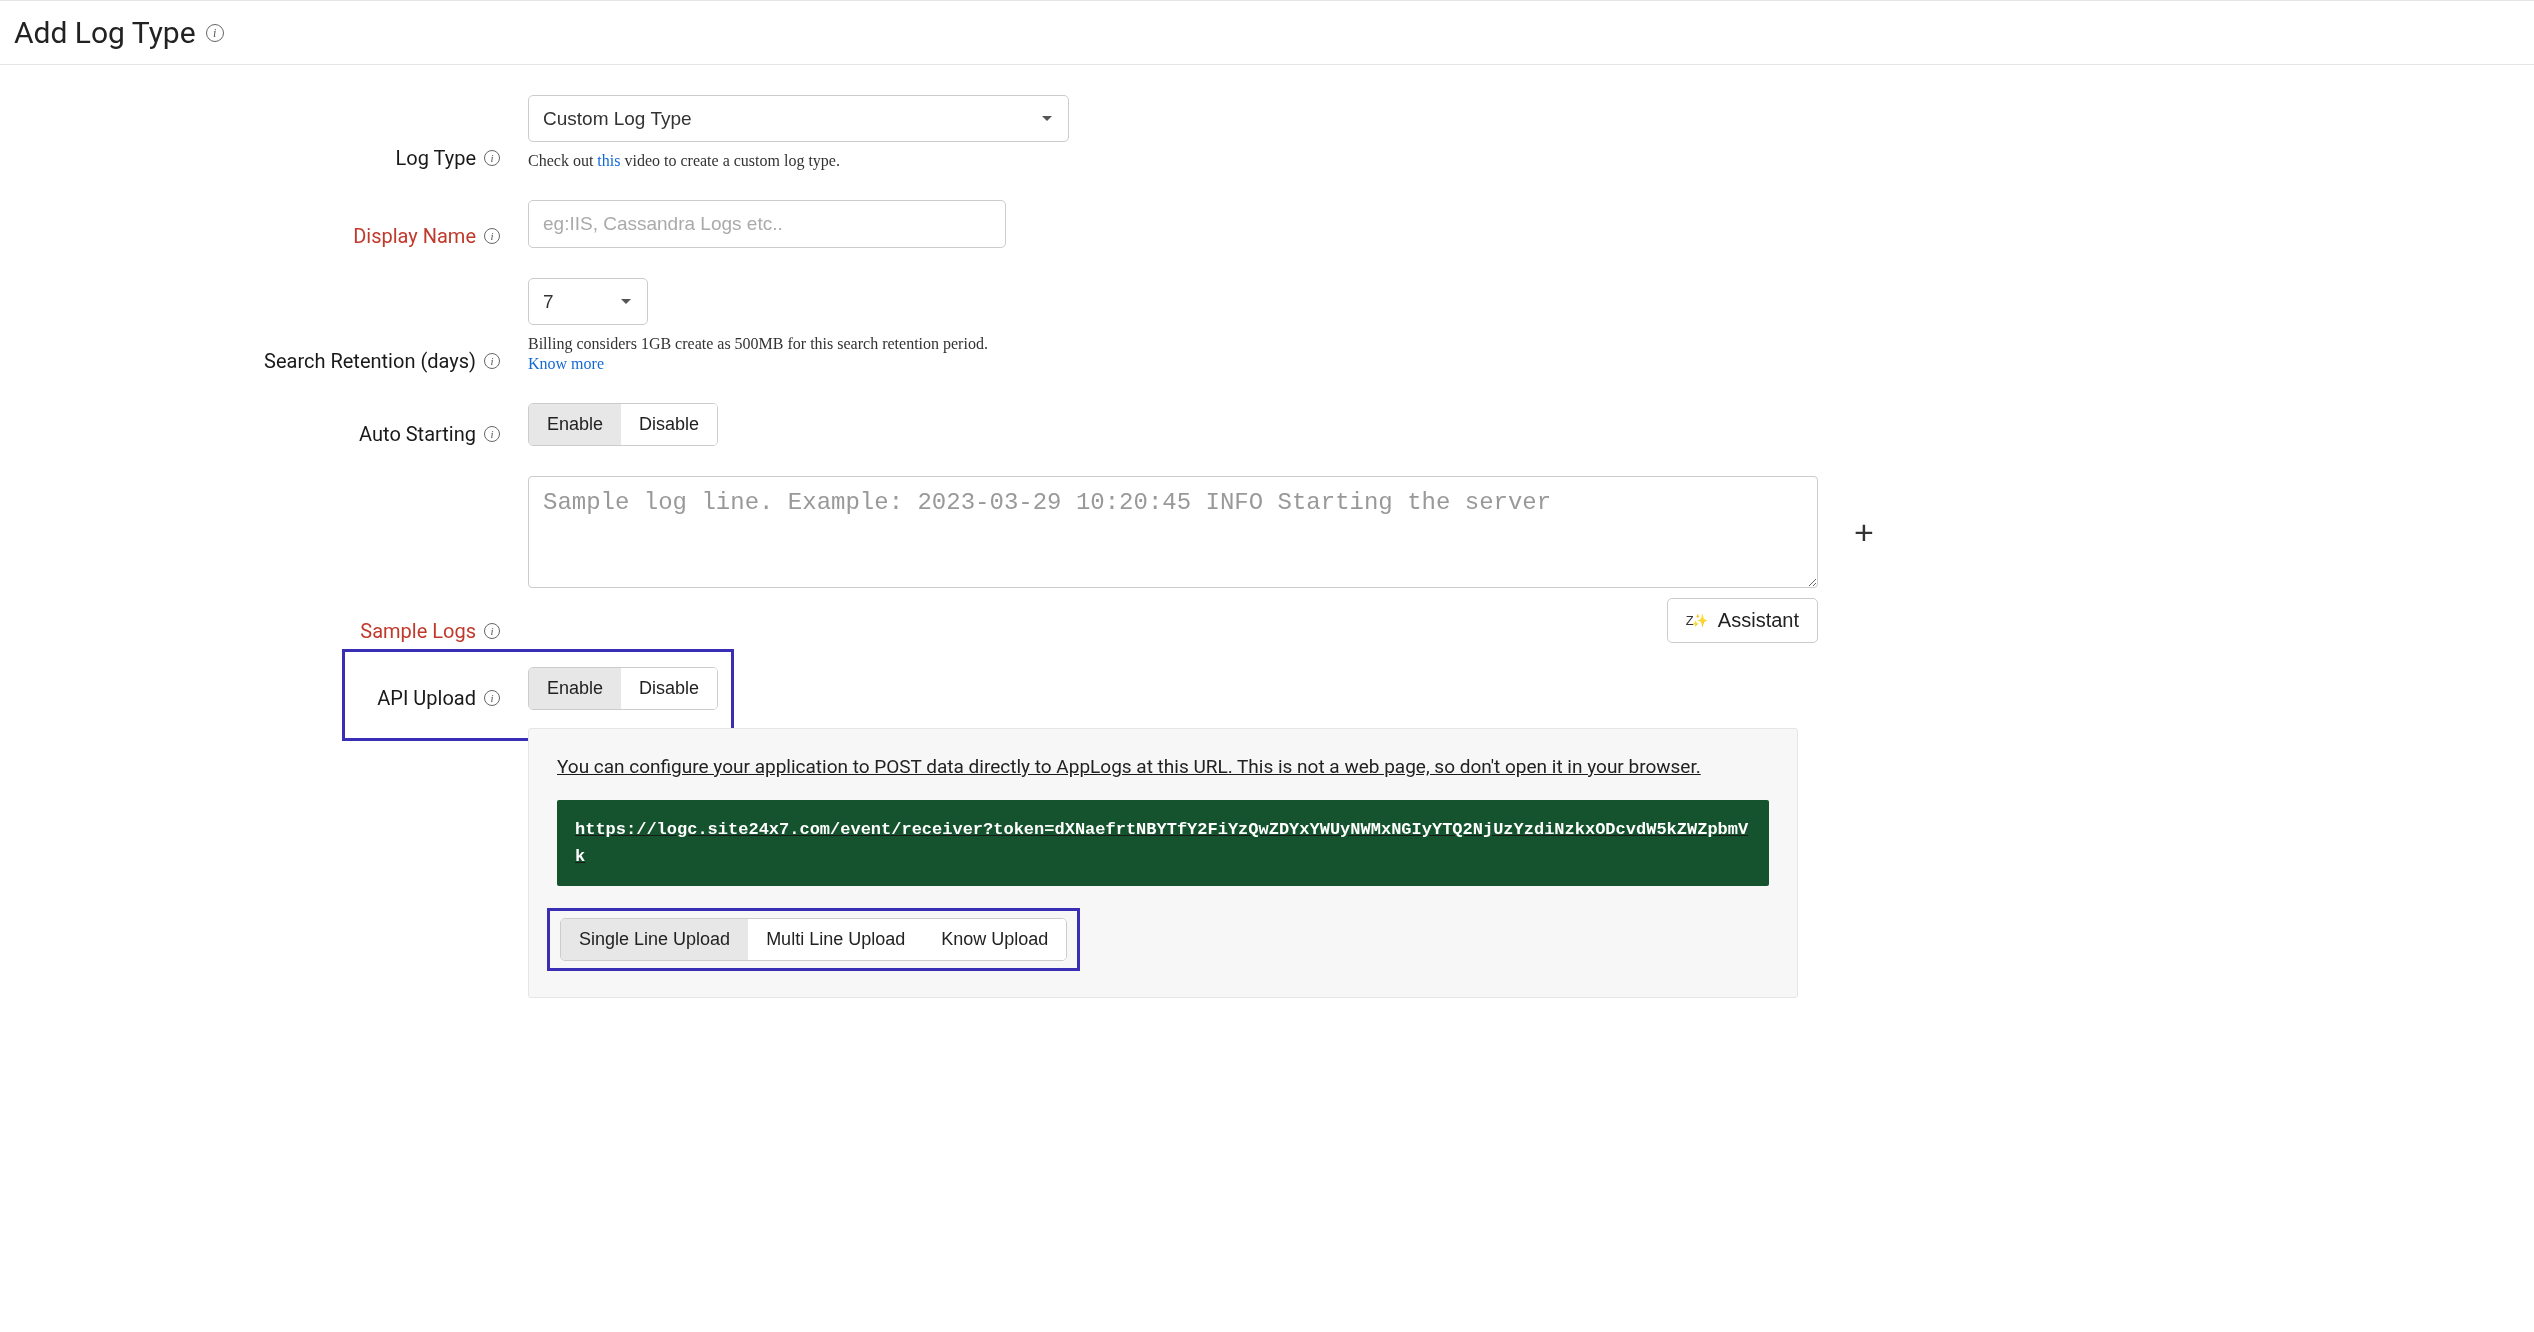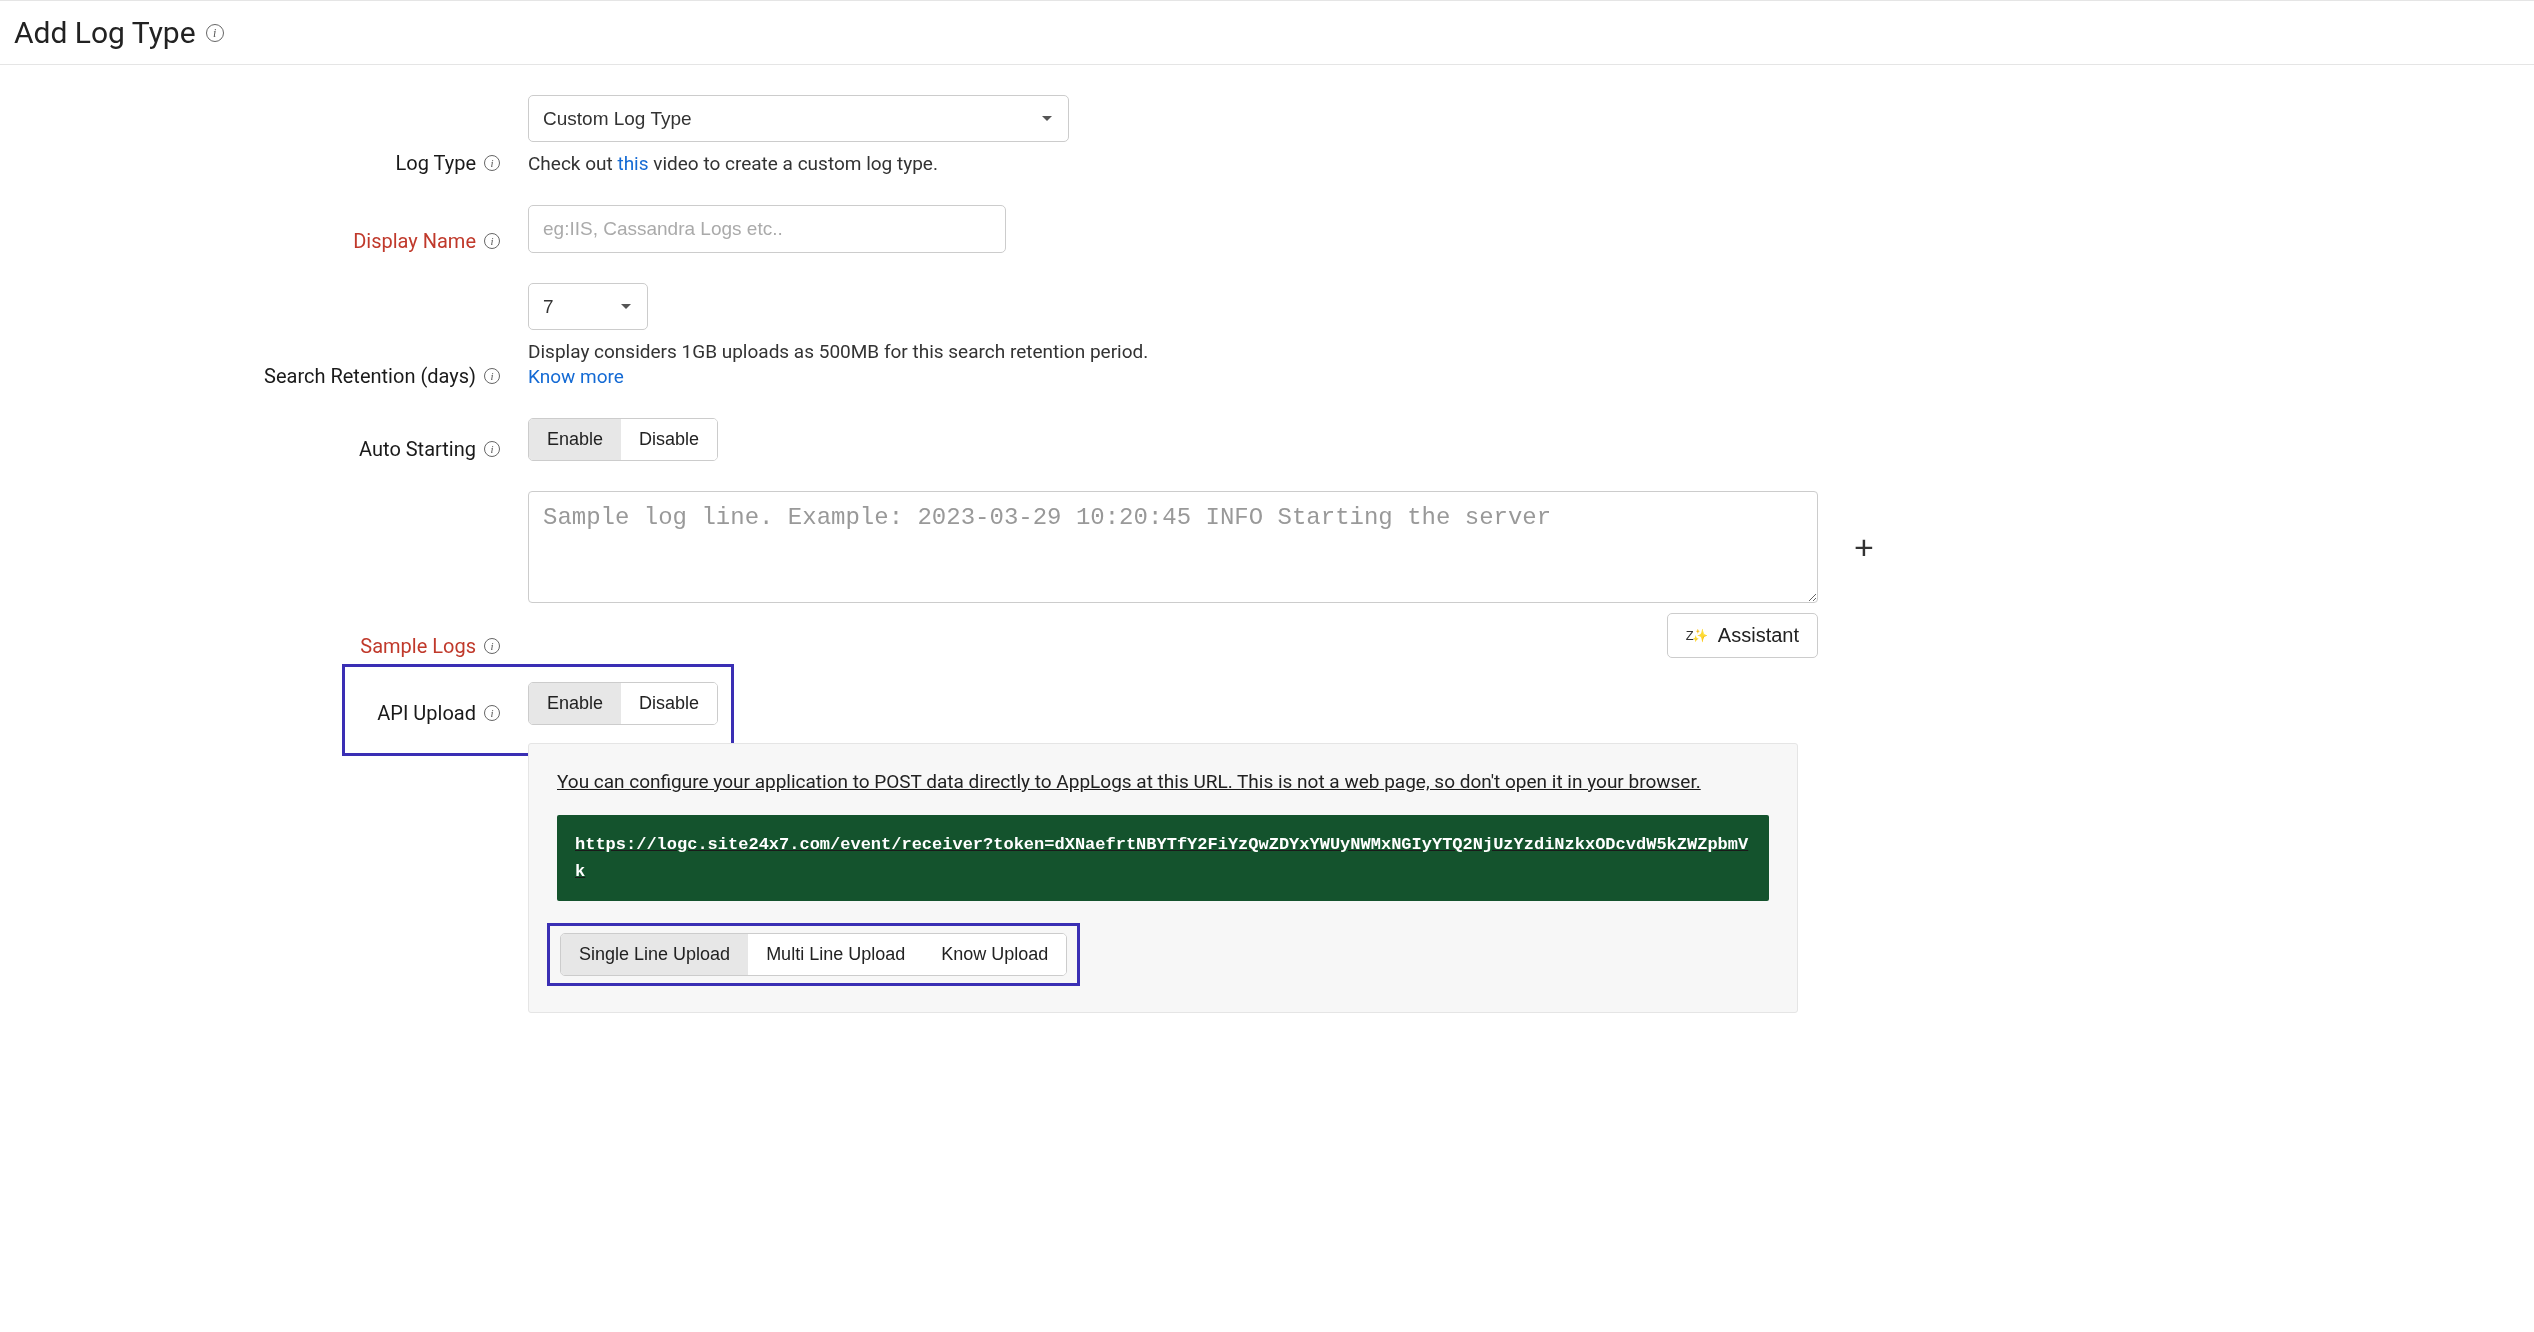--- a/index.html
+++ b/index.html
@@ -93,22 +93,23 @@
 .caret {
   position: absolute;
   right: 16px;
   top: 50%;
   transform: translateY(-50%);
   pointer-events: none;
 }
 .caret svg { display:block; }
 .help-text {
   margin-top: 10px;
-  font-size: 19px;
+  font-size: 16px;
   color: #333;
+  font-family: Liberation Serif, serif;
 }
 .link {
   color: #146ad4;
   text-decoration: none;
 }
 .text-input {
   border: 1px solid #ccc;
   border-radius: 5px;
   padding: 12px 14px;
   font-size: 19px;
@@ -297,21 +298,21 @@
       <div class="select-wrap">
         <select class="select narrow">
           <option>7</option>
         </select>
         <span class="caret">
           <svg width="12" height="8" viewBox="0 0 12 8">
               <path d="M1 1 L6 6 L11 1" fill="#555"></path>
             </svg>
         </span>
       </div>
-      <div class="help-text">Display considers 1GB uploads as 500MB for this search retention period.</div>
+      <div class="help-text">Billing considers 1GB create as 500MB for this search retention period.</div>
       <div class="help-text" style="margin-top:2px;">
         <a href="#" class="link">Know more</a>
       </div>
     </div>
   </div>
 
   <div class="form-row">
     <div class="form-label-col">
       <span>Auto Starting</span>
       <span class="info-icon small">i</span>

